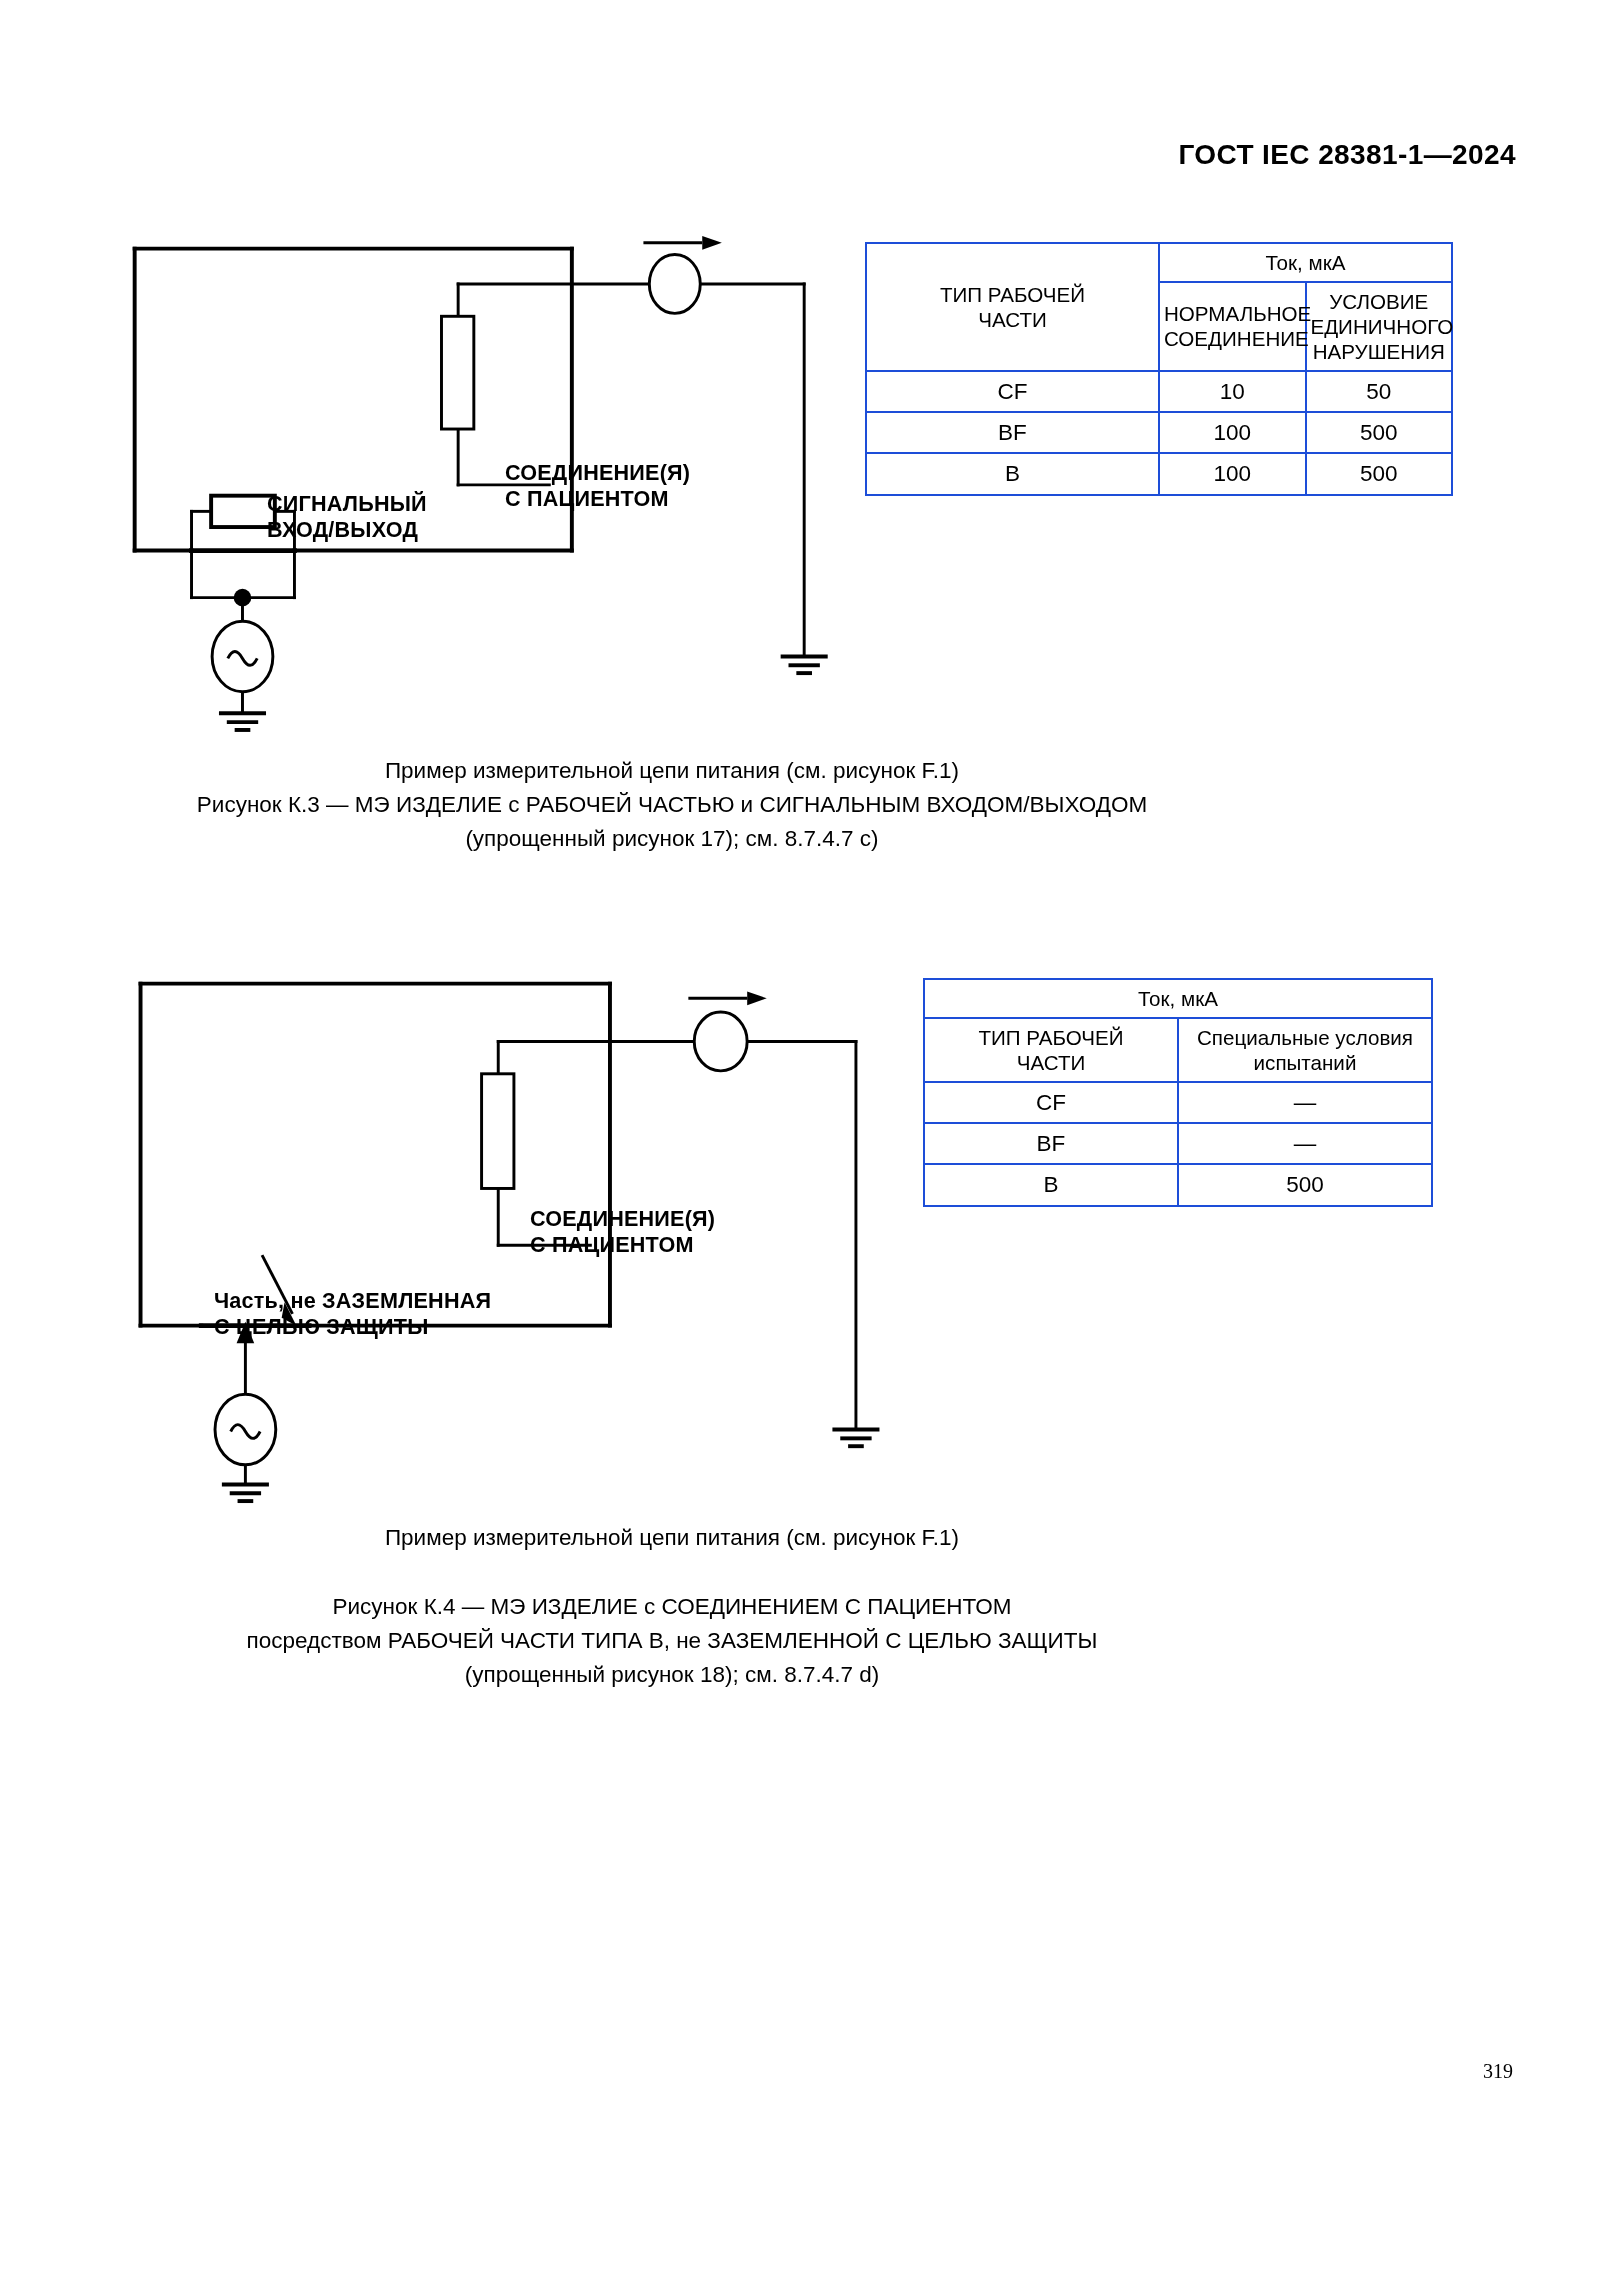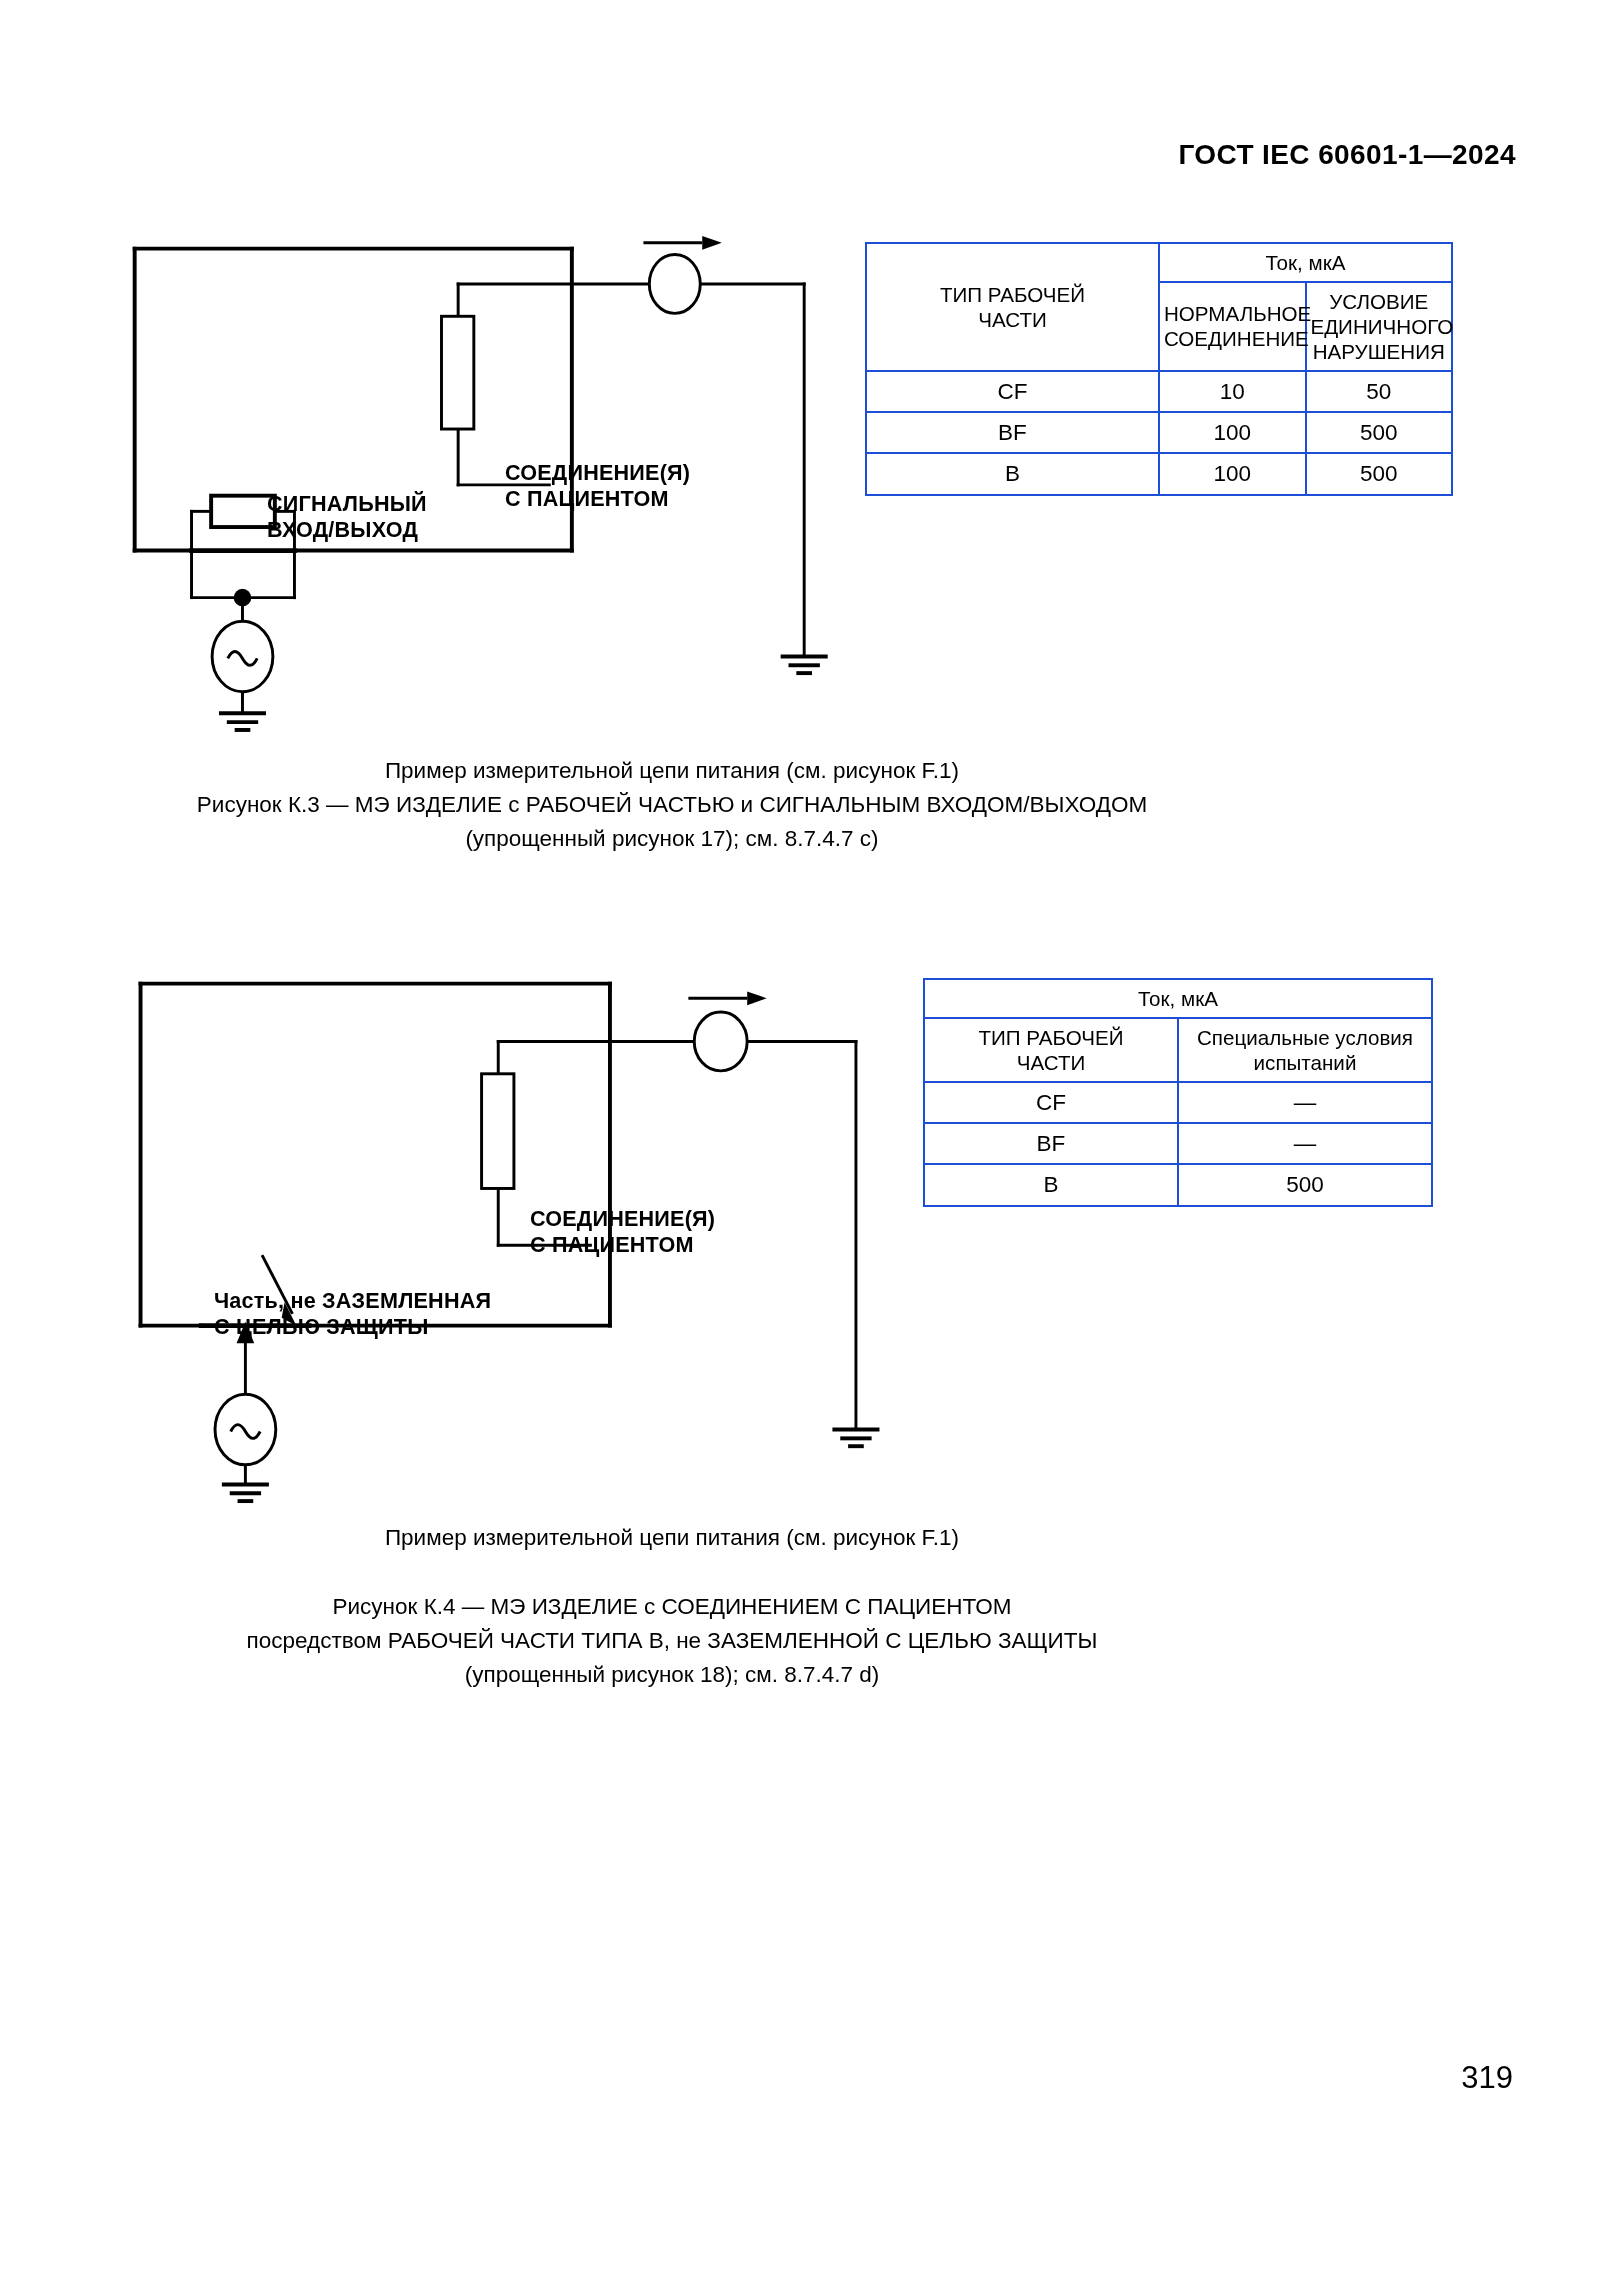--- a/index.html
+++ b/index.html
@@ -99,29 +99,30 @@
   #lbl-patient-k3 { left: 387px; top: 235px; }
   
   #lbl-unearthed { left: 96px; top: 327px; }
   #lbl-patient-k4 { left: 412px; top: 245px; }
 
   
   #page-number {
     position: absolute;
     right: 108px;
     top: 2060px;
-    font-size: 31px;
+    font-size: 20px;
+    font-family: Liberation Serif, serif;
   }
 </style>
 </head>
 <body>
 
 <div id="page">
 
-  <div id="doc-header">ГОСТ IEC 60601-1—2024</div>
+  <div id="doc-header">ГОСТ IEC 28381-1—2024</div>
 
   <div id="diagram-k3" class="diagram">
     <svg width="745" height="510" viewBox="0 0 760 520">
       <g fill="none" stroke="#000" stroke-width="4" stroke-linecap="square">
 
         <path d="M 17 24 L 463 24"></path>
         <path d="M 17 24 L 17 332"></path>
         <path d="M 463 24 L 463 332"></path>
 
         <path d="M 17 332 L 75 332"></path>

